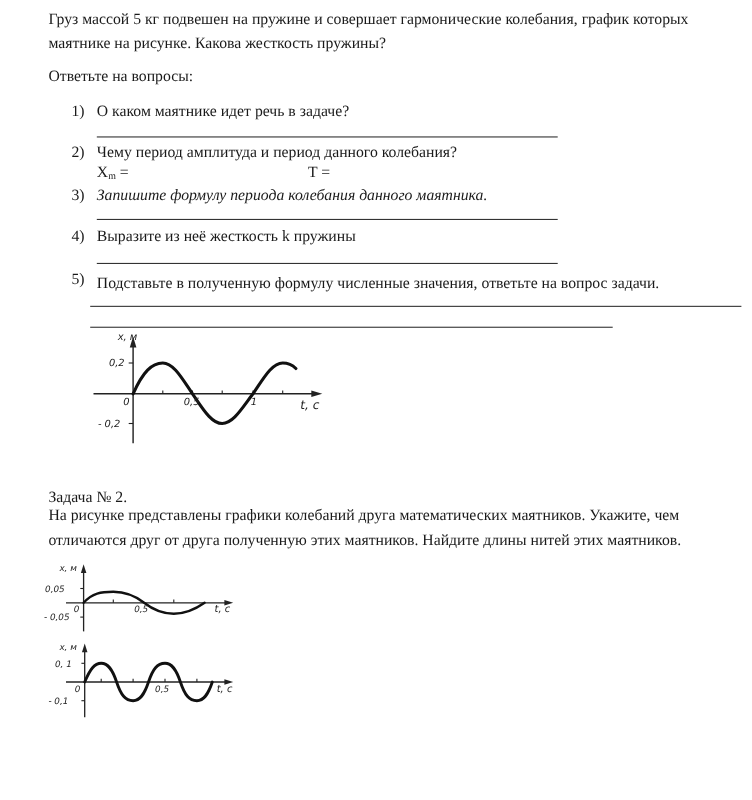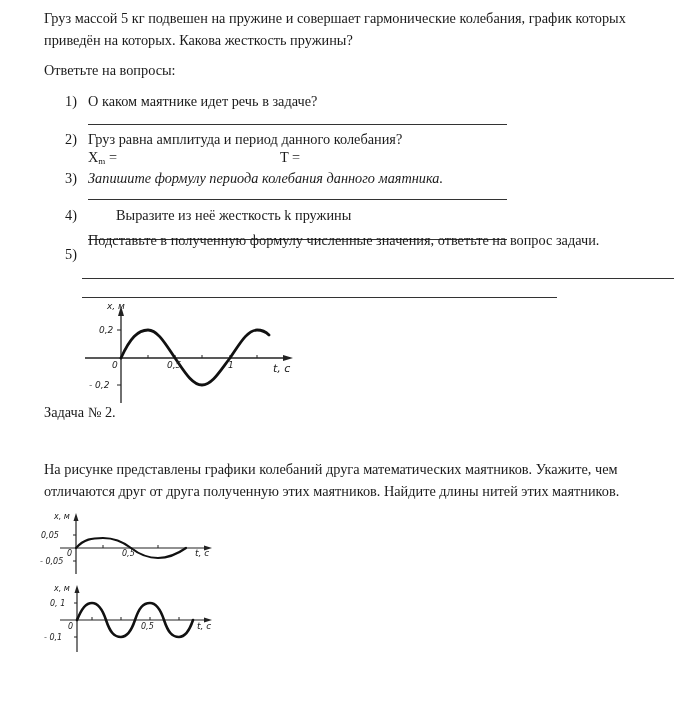--- a/index.html
+++ b/index.html
@@ -8,42 +8,42 @@
   .abs { position:absolute; white-space:nowrap; }
   .line { position:absolute; height:0; border-top:1px solid #333; }
   .graph { position:absolute; overflow:visible; }
   .graph text { font-family:"DejaVu Sans", sans-serif; font-style:italic; fill:#222; }
   sub { font-size:9px; vertical-align:-2px; }
 </style>
 </head>
 <body>
 
 <div class="abs" style="left:44px;top:10px;">Груз массой 5 кг подвешен на пружине и совершает гармонические колебания, график которых</div>
-<div class="abs" style="left:44px;top:32px;">приведён на которых. Какова жесткость пружины?</div>
+<div class="abs" style="left:44px;top:32px;">маятнике на рисунке. Какова жесткость пружины?</div>
 <div class="abs" style="left:44px;top:62px;">Ответьте на вопросы:</div>
 
 <div class="abs" style="left:65px;top:93px;">1)</div>
 <div class="abs" style="left:88px;top:93px;">О каком маятнике идет речь в задаче?</div>
 <div class="line" style="left:88px;top:124px;width:419px;"></div>
 
 <div class="abs" style="left:65px;top:131px;">2)</div>
-<div class="abs" style="left:88px;top:131px;">Груз равна амплитуда  и период  данного колебания?</div>
+<div class="abs" style="left:88px;top:131px;">Чему период амплитуда  и период  данного колебания?</div>
 <div class="abs" style="left:88px;top:149px;"><span>X</span><sub>m</sub><span> =</span></div>
 <div class="abs" style="left:280px;top:149px;">T =</div>
 
 <div class="abs" style="left:65px;top:170px;">3)</div>
 <div class="abs" style="left:88px;top:170px;font-style:italic;">Запишите формулу периода колебания данного маятника.</div>
 <div class="line" style="left:88px;top:199px;width:419px;"></div>
 
 <div class="abs" style="left:65px;top:207px;">4)</div>
-<div class="abs" style="left:88px;top:207px;margin-left:28px;">Выразите из неё жесткость k  пружины</div>
+<div class="abs" style="left:88px;top:207px;">Выразите из неё жесткость k  пружины</div>
 <div class="line" style="left:88px;top:239px;width:419px;"></div>
 
 <div class="abs" style="left:65px;top:246px;">5)</div>
-<div class="abs" style="left:88px;top:232px;">Подставьте в полученную формулу численные значения, ответьте на вопрос задачи.</div>
+<div class="abs" style="left:88px;top:250px;">Подставьте в полученную формулу численные значения, ответьте на вопрос задачи.</div>
 <div class="line" style="left:82px;top:278px;width:592px;"></div>
 <div class="line" style="left:82px;top:297px;width:475px;"></div>
 
 <svg class="graph" style="left:85px;top:298px;" width="215" height="110">
 
   <line x1="36" y1="105" x2="36" y2="14" stroke="#222" stroke-width="1.3"></line>
   <polygon points="36,8 33,18 39,18" fill="#222"></polygon>
   <line x1="0" y1="60" x2="200" y2="60" stroke="#222" stroke-width="1.3"></line>
   <polygon points="208,60 198,57 198,63" fill="#222"></polygon>
 
@@ -58,21 +58,21 @@
   <path d="M36,60 C45,40 53,32 63,32 C73,32 81,47 90,60 C99,73 107,87 117,87 C127,87 135,73 145,60 C154,47 162,32 172,32 C177,32 181,34 184,37" fill="none" stroke="#111" stroke-width="2.8" stroke-linecap="round"></path>
   <text x="22" y="11" font-size="9">x, м</text>
   <text x="14" y="35" font-size="9">0,2</text>
   <text x="4" y="90" font-size="9">- 0,2</text>
   <text x="27" y="70" font-size="9">0</text>
   <text x="82" y="70" font-size="9">0,5</text>
   <text x="143" y="70" font-size="9">1</text>
   <text x="188" y="74" font-size="11">t, c</text>
 </svg>
 
-<div class="abs" style="left:44px;top:404px;">Задача № 2.</div>
+<div class="abs" style="left:44px;top:444px;">Задача № 2.</div>
 <div class="abs" style="left:44px;top:461px;">На рисунке представлены графики колебаний друга  математических маятников. Укажите, чем</div>
 <div class="abs" style="left:44px;top:483px;">отличаются друг от друга полученную этих маятников. Найдите длины нитей этих маятников.</div>
 
 <svg class="graph" style="left:40px;top:508px;" width="180" height="70">
 
   <line x1="36" y1="66" x2="36" y2="10" stroke="#222" stroke-width="1.2"></line>
   <polygon points="36,5 33.5,13 38.5,13" fill="#222"></polygon>
   <line x1="20" y1="40" x2="165" y2="40" stroke="#222" stroke-width="1.2"></line>
   <polygon points="172,40 164,37.5 164,42.5" fill="#222"></polygon>
   <line x1="33" y1="27" x2="36" y2="27" stroke="#222"></line>

